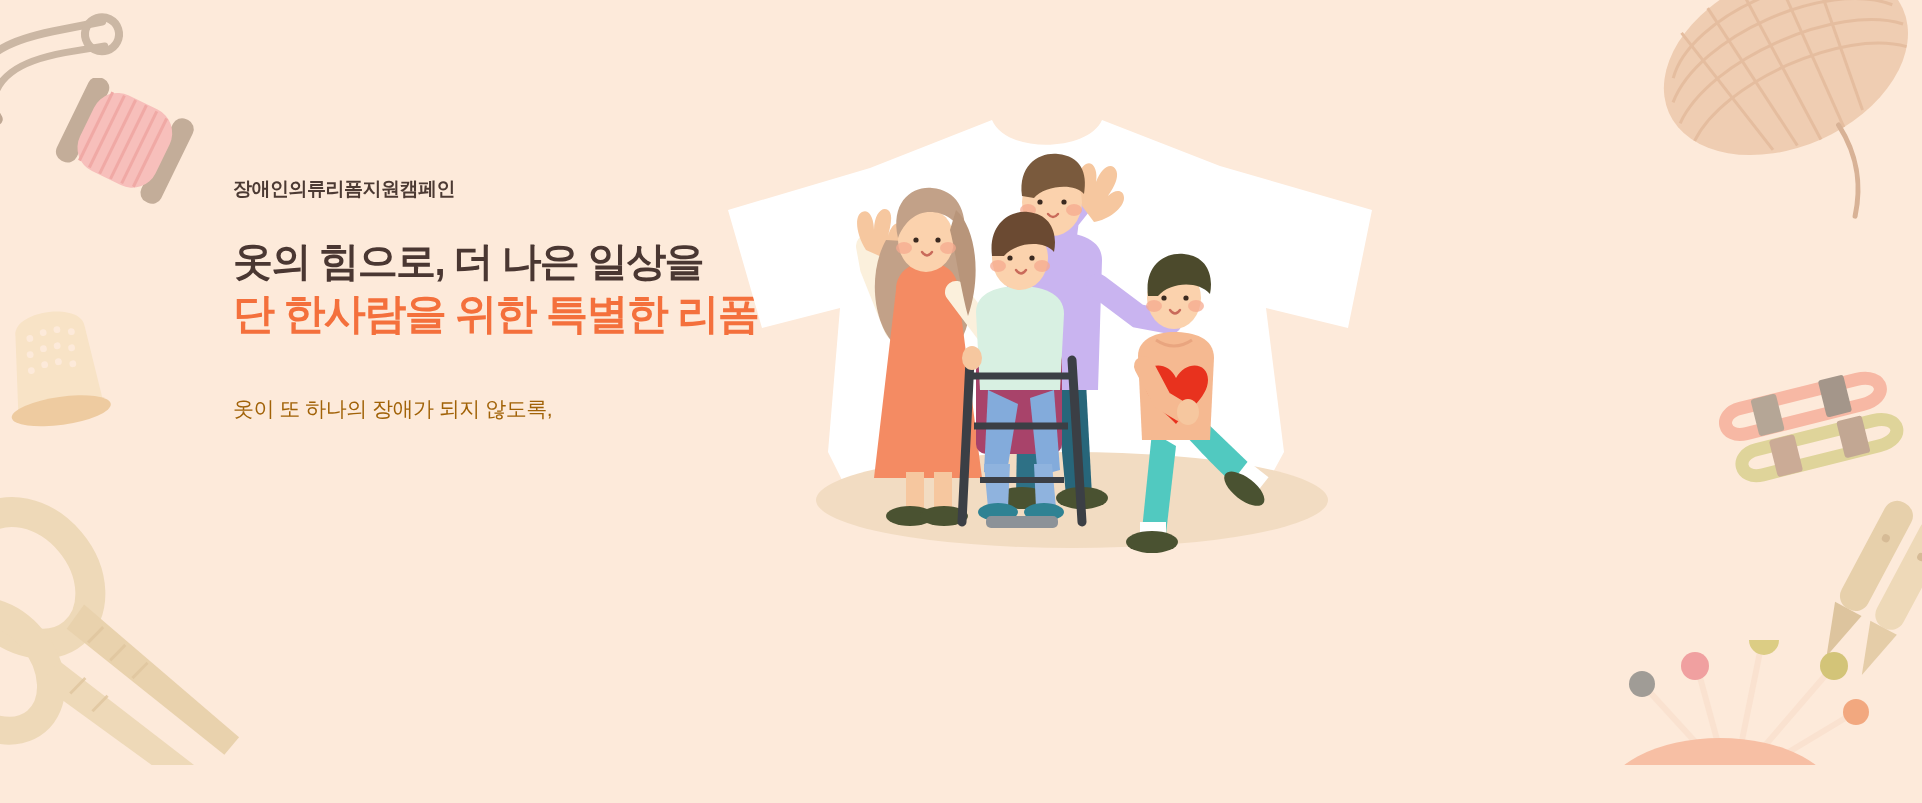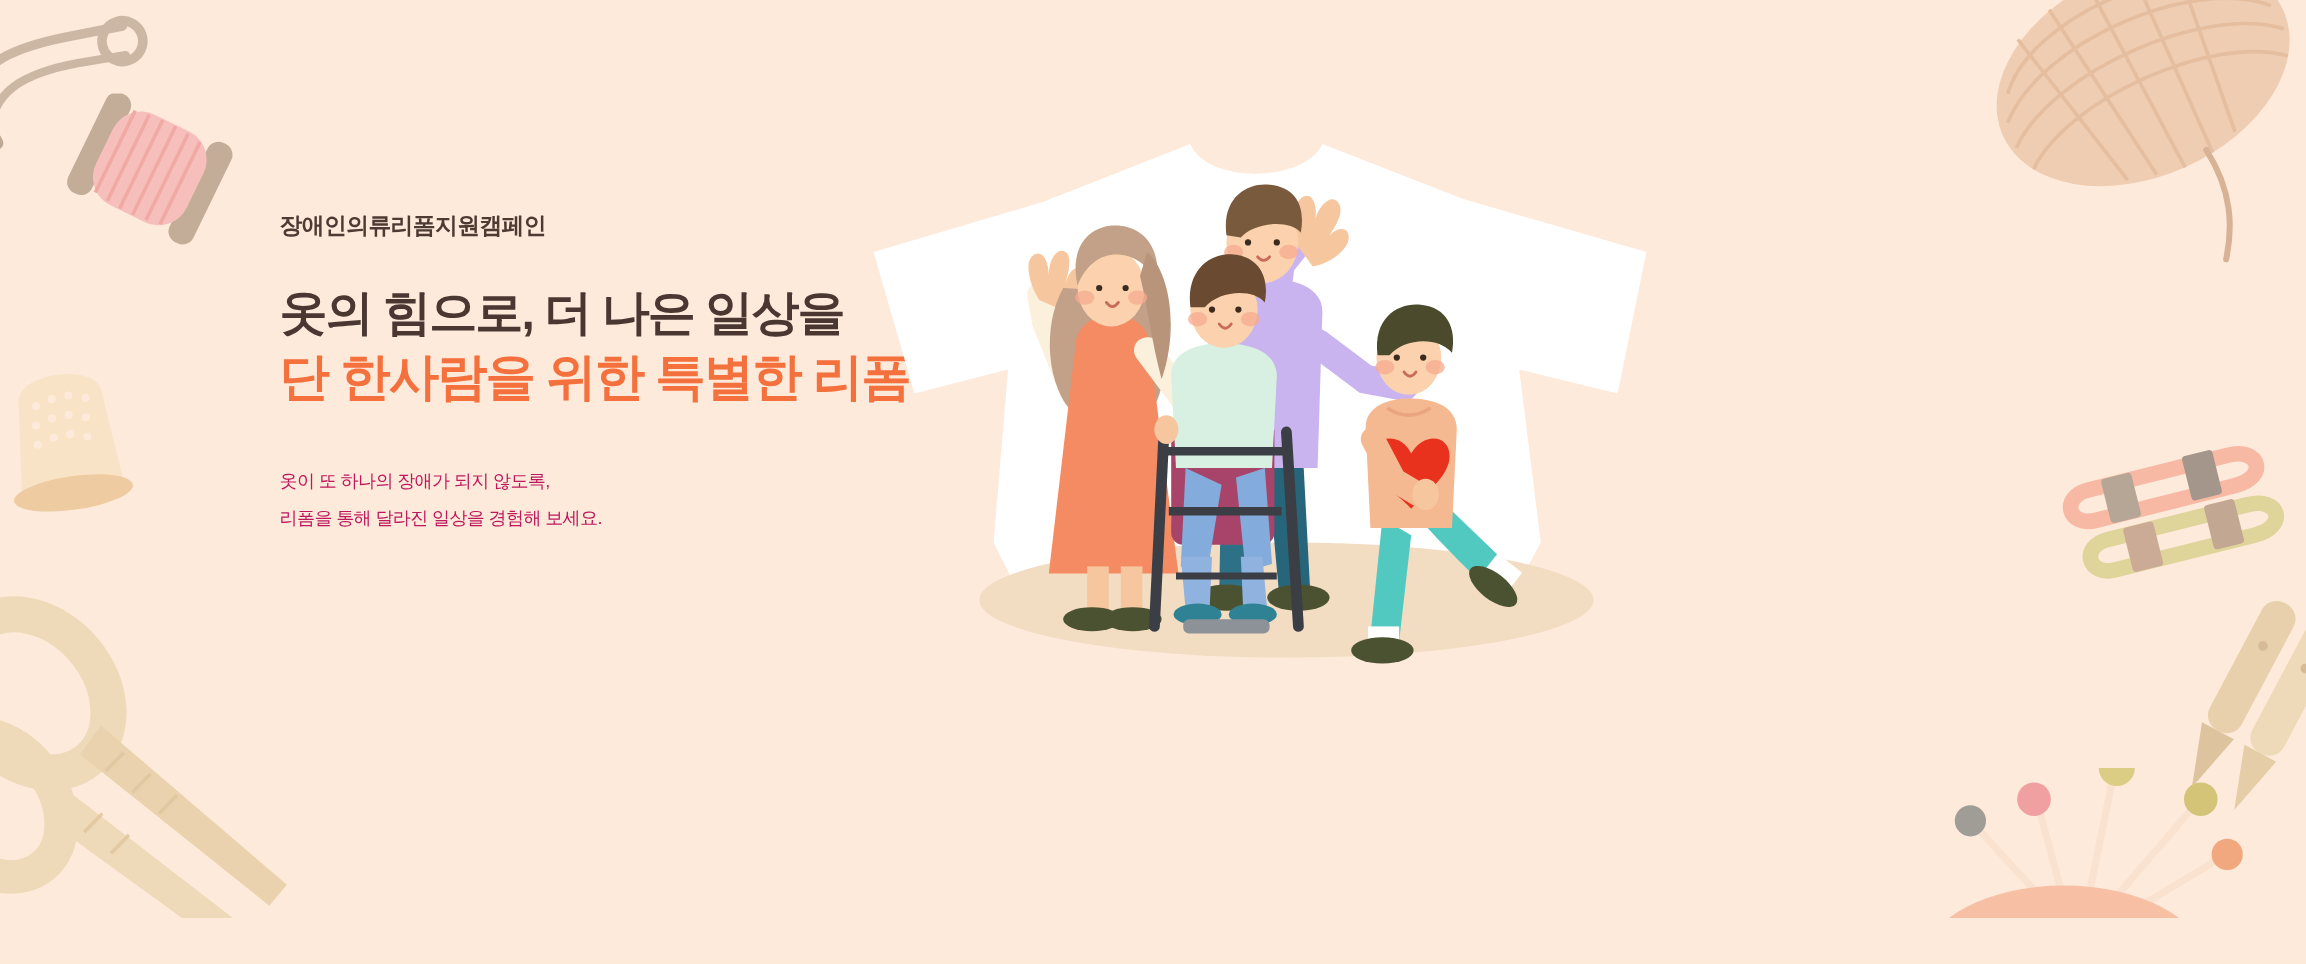--- a/index.html
+++ b/index.html
@@ -23,22 +23,22 @@
     color:#4c3a33;margin:0 0 34px 0;line-height:1.2;
   }
   .headline{margin:0;line-height:1.30;letter-spacing:-1.6px;}
   .headline .l1{
     display:block;font-size:40px;font-weight:bold;color:#4a3732;
   }
   .headline .l2{
     display:block;font-size:42px;font-weight:bold;color:#f4703c;
   }
   .sub{
-    margin:46px 0 0 0;font-size:15px;line-height:2.05;
-    color:#be185d;letter-spacing:-0.5px;
+    margin:46px 0 0 0;font-size:21px;line-height:2.05;
+    color:#a16207;letter-spacing:-0.5px;
   }
   .sub span{display:block;}
 
   
   #art{position:absolute;left:700px;top:60px;width:700px;height:520px;}
   #art svg{display:block;}
 </style>
 </head>
 <body>
 
@@ -183,21 +183,20 @@
   </div>
 
   <div id="copy">
     <p class="eyebrow">장애인의류리폼지원캠페인</p>
     <h1 class="headline">
       <span class="l1">옷의 힘으로, 더 나은 일상을</span>
       <span class="l2">단 한사람을 위한 특별한 리폼</span>
     </h1>
     <p class="sub">
       <span>옷이 또 하나의 장애가 되지 않도록,</span>
-      <span>리폼을 통해 달라진 일상을 경험해 보세요.</span>
     </p>
   </div>
 
   <div id="art">
     <svg width="700" height="520" viewBox="0 0 700 520">
 
       <g>
         <path d="M292 60 L170 108 L28 150 L62 268 L140 248 L128 392 L150 436
                  L560 436 L584 392 L566 248 L648 268 L672 150 L520 106 L402 60
                  C388 92 306 94 292 60 Z" fill="#ffffff"></path>

